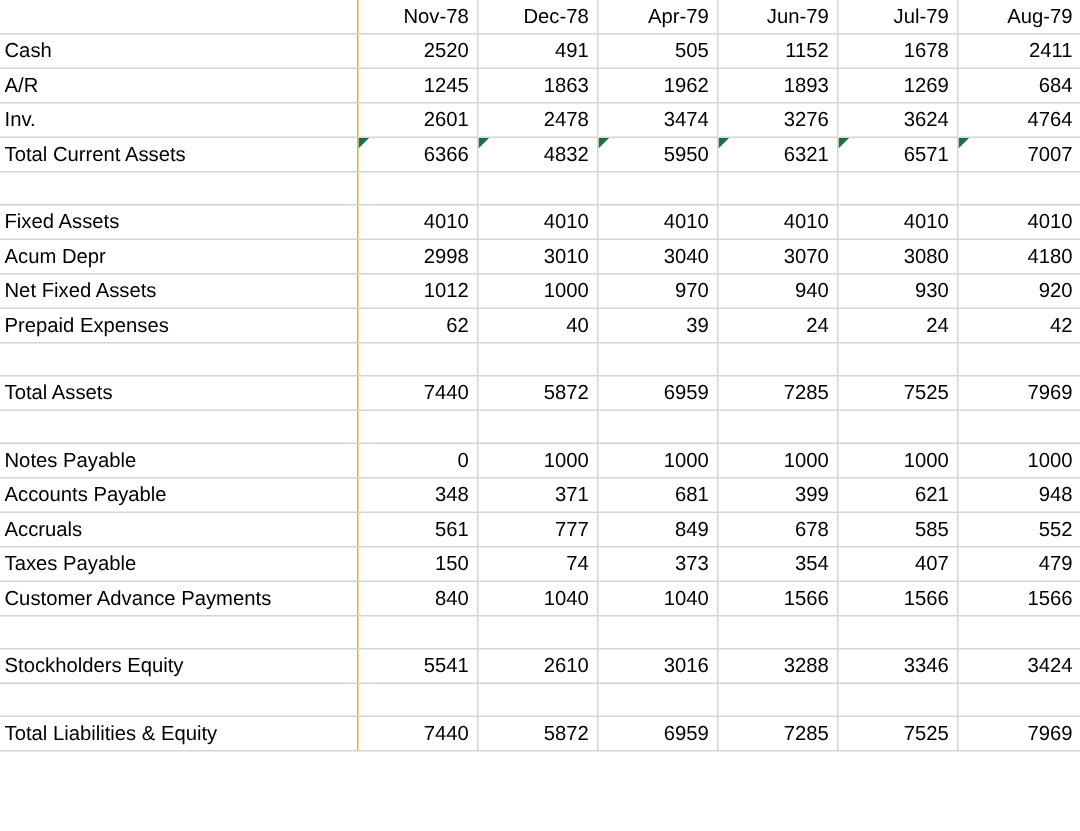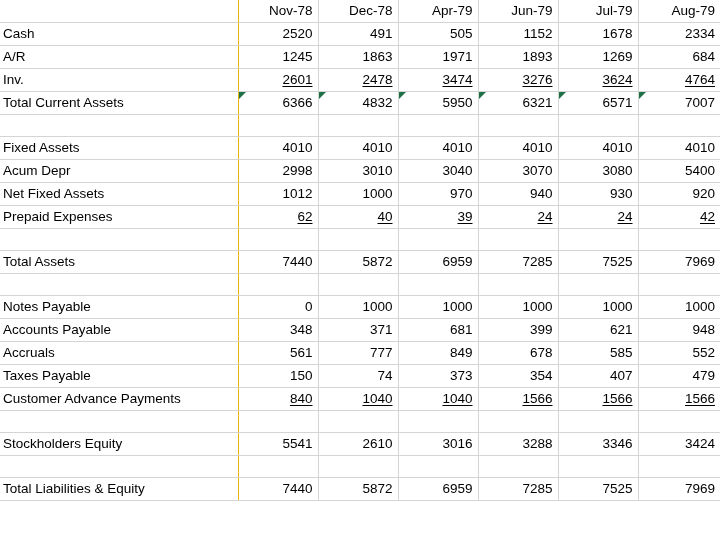--- a/index.html
+++ b/index.html
@@ -62,21 +62,20 @@
     text-align: right;
     padding-right: 5px;
   }
 
   table.grid td.num.last {
     border-right: none;
   }
 
   
   .uline {
-    text-decoration: underline;
     text-underline-offset: 2px;
     text-decoration-thickness: 1px;
   }
 
   
   td.flagged {
     position: relative;
   }
   td.flagged::before {
     content: "";
@@ -119,27 +118,27 @@
           <td class="num">Jul-79</td>
           <td class="num last">Aug-79</td>
         </tr>
         <tr>
           <td class="label">Cash</td>
           <td class="num">2520</td>
           <td class="num">491</td>
           <td class="num">505</td>
           <td class="num">1152</td>
           <td class="num">1678</td>
-          <td class="num last">2334</td>
+          <td class="num last">2411</td>
         </tr>
         <tr>
           <td class="label">A/R</td>
           <td class="num">1245</td>
           <td class="num">1863</td>
-          <td class="num">1971</td>
+          <td class="num">1962</td>
           <td class="num">1893</td>
           <td class="num">1269</td>
           <td class="num last">684</td>
         </tr>
         <tr>
           <td class="label">Inv.</td>
           <td class="num"><span class="uline">2601</span></td>
           <td class="num"><span class="uline">2478</span></td>
           <td class="num"><span class="uline">3474</span></td>
           <td class="num"><span class="uline">3276</span></td>
@@ -173,21 +172,21 @@
           <td class="num">4010</td>
           <td class="num last">4010</td>
         </tr>
         <tr>
           <td class="label">Acum Depr</td>
           <td class="num">2998</td>
           <td class="num">3010</td>
           <td class="num">3040</td>
           <td class="num">3070</td>
           <td class="num">3080</td>
-          <td class="num last">5400</td>
+          <td class="num last">4180</td>
         </tr>
         <tr>
           <td class="label">Net Fixed Assets</td>
           <td class="num">1012</td>
           <td class="num">1000</td>
           <td class="num">970</td>
           <td class="num">940</td>
           <td class="num">930</td>
           <td class="num last">920</td>
         </tr>

